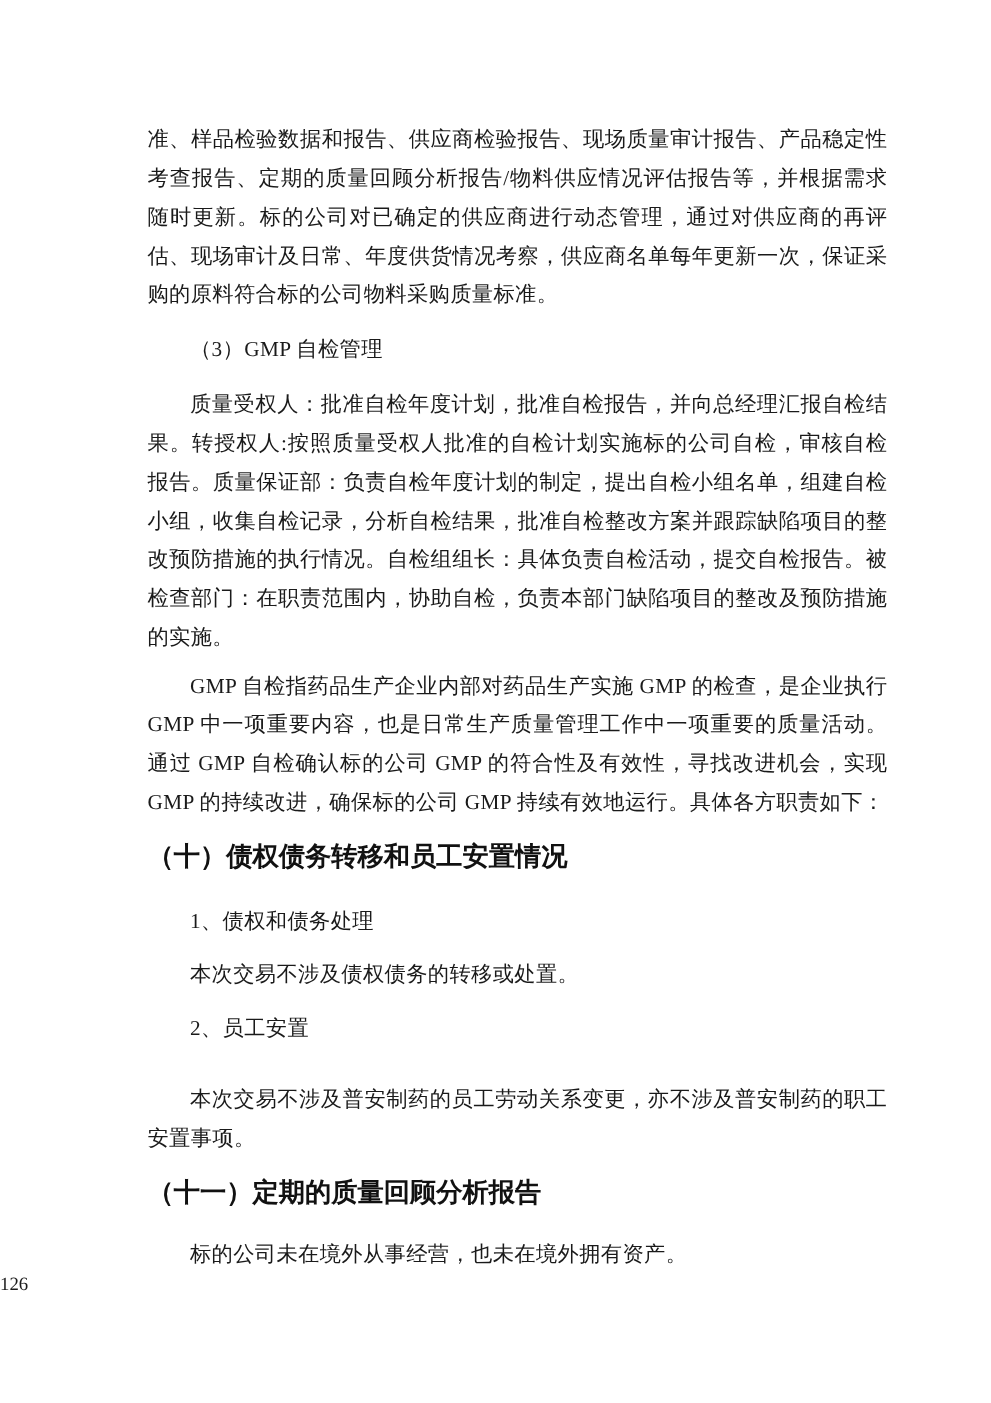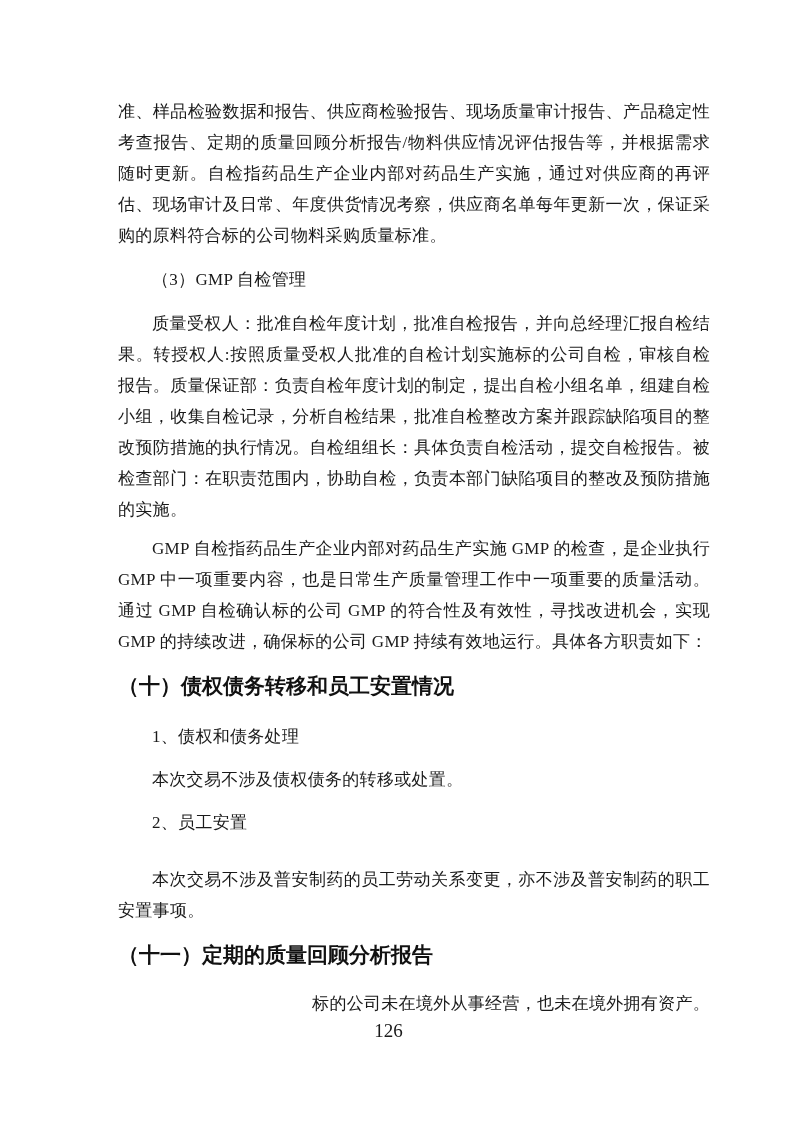--- a/index.html
+++ b/index.html
@@ -44,38 +44,38 @@
     line-height: 34px;
     margin: 12px 0 0 0;
     text-align: left;
     color: #111111;
   }
   .item-line { margin-top: 18px; text-align: left; }
   .para-debt { margin-top: 12px; text-align: left; }
   .item-line-2 { margin-top: 12px; text-align: left; }
   .para-employee { margin-top: 26px; }
   .heading-eleven { margin-top: 12px; }
-  .para-overseas { margin-top: 16px; text-align: right; }
+  .para-overseas { margin-top: 16px; text-align: left; }
   .page-number {
     position: absolute;
     left: 0;
     right: 16px;
     top: 1020px;
-    text-align: center;
-    font-size: 19px;
+    text-align: left;
+    font-size: 15px;
     color: #1a1a1a;
   }
 </style>
 </head>
 <body>
 
 <div class="page">
   <div class="content">
 
-    <p class="body-para para-continuation">准、样品检验数据和报告、供应商检验报告、现场质量审计报告、产品稳定性考查报告、定期的质量回顾分析报告/物料供应情况评估报告等，并根据需求随时更新。自检指药品生产企业内部对药品生产实施，通过对供应商的再评估、现场审计及日常、年度供货情况考察，供应商名单每年更新一次，保证采购的原料符合标的公司物料采购质量标准。</p>
+    <p class="body-para para-continuation">准、样品检验数据和报告、供应商检验报告、现场质量审计报告、产品稳定性考查报告、定期的质量回顾分析报告/物料供应情况评估报告等，并根据需求随时更新。标的公司对已确定的供应商进行动态管理，通过对供应商的再评估、现场审计及日常、年度供货情况考察，供应商名单每年更新一次，保证采购的原料符合标的公司物料采购质量标准。</p>
 
     <p class="body-para indent subheading-gmp">（3）GMP 自检管理</p>
 
     <p class="body-para indent para-duties">质量受权人：批准自检年度计划，批准自检报告，并向总经理汇报自检结果。转授权人:按照质量受权人批准的自检计划实施标的公司自检，审核自检报告。质量保证部：负责自检年度计划的制定，提出自检小组名单，组建自检小组，收集自检记录，分析自检结果，批准自检整改方案并跟踪缺陷项目的整改预防措施的执行情况。自检组组长：具体负责自检活动，提交自检报告。被检查部门：在职责范围内，协助自检，负责本部门缺陷项目的整改及预防措施的实施。</p>
 
     <p class="body-para indent para-gmp">GMP 自检指药品生产企业内部对药品生产实施 GMP 的检查，是企业执行 GMP 中一项重要内容，也是日常生产质量管理工作中一项重要的质量活动。通过 GMP 自检确认标的公司 GMP 的符合性及有效性，寻找改进机会，实现 GMP 的持续改进，确保标的公司 GMP 持续有效地运行。具体各方职责如下：</p>
 
     <h2 class="section-heading">（十）债权债务转移和员工安置情况</h2>
 
     <p class="body-para indent item-line">1、债权和债务处理</p>

